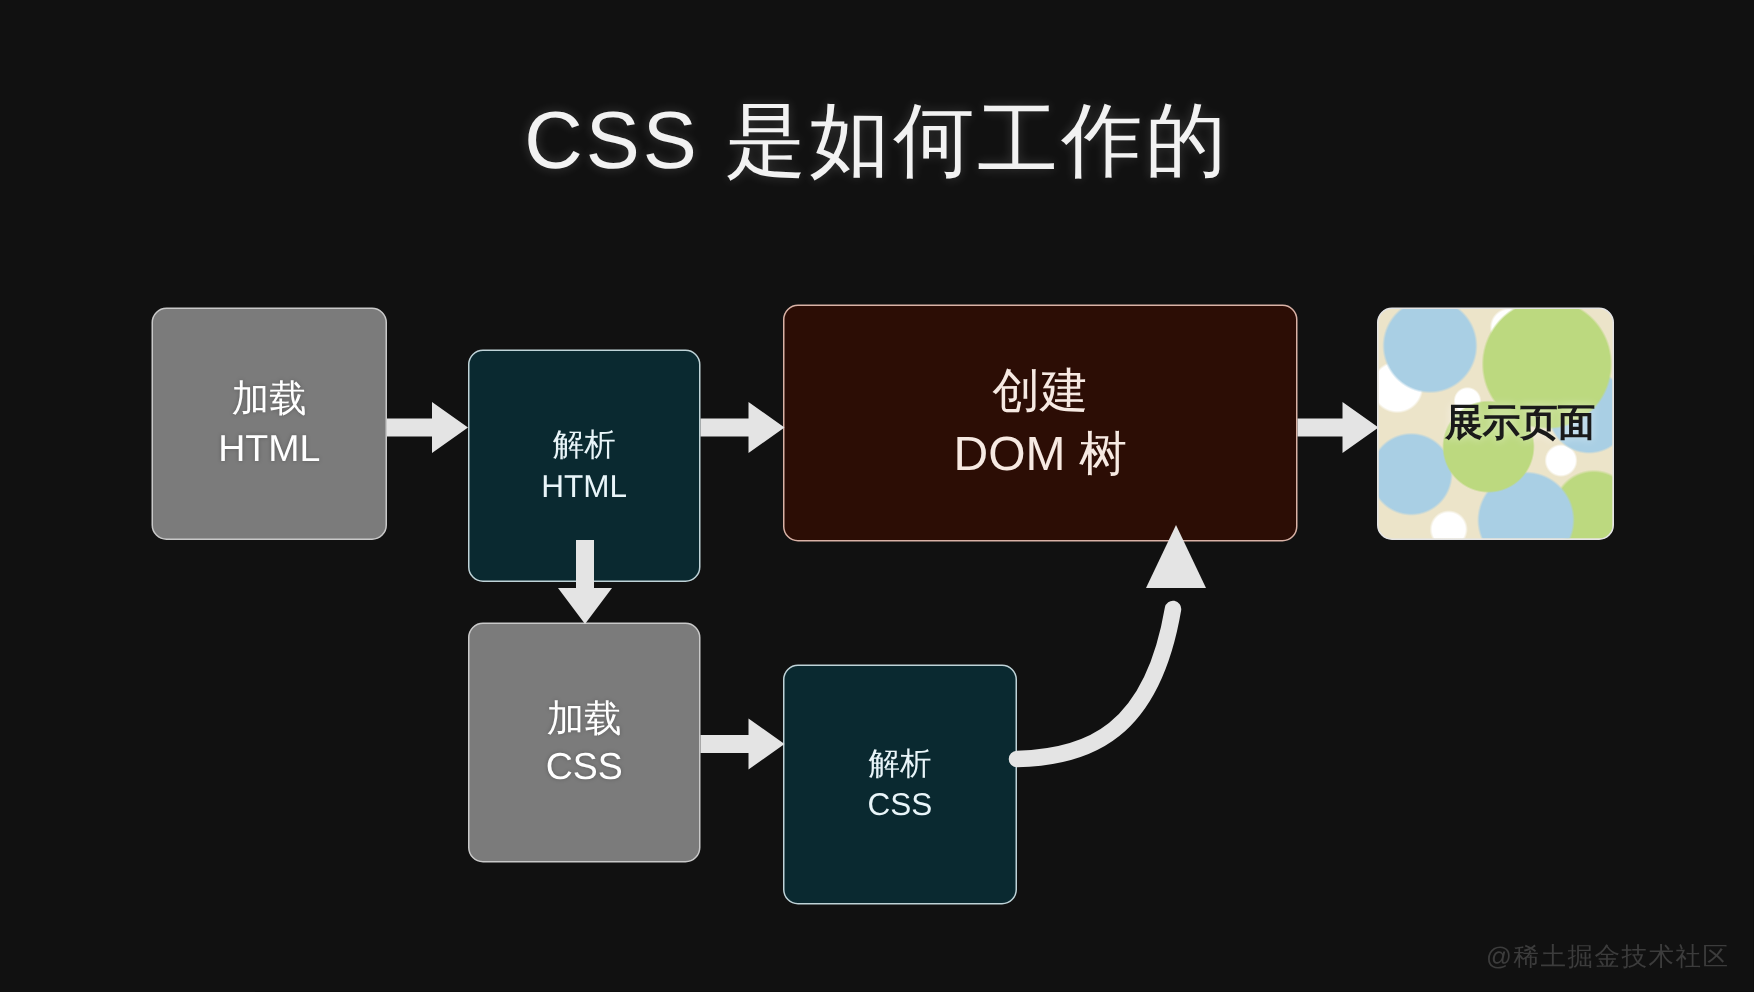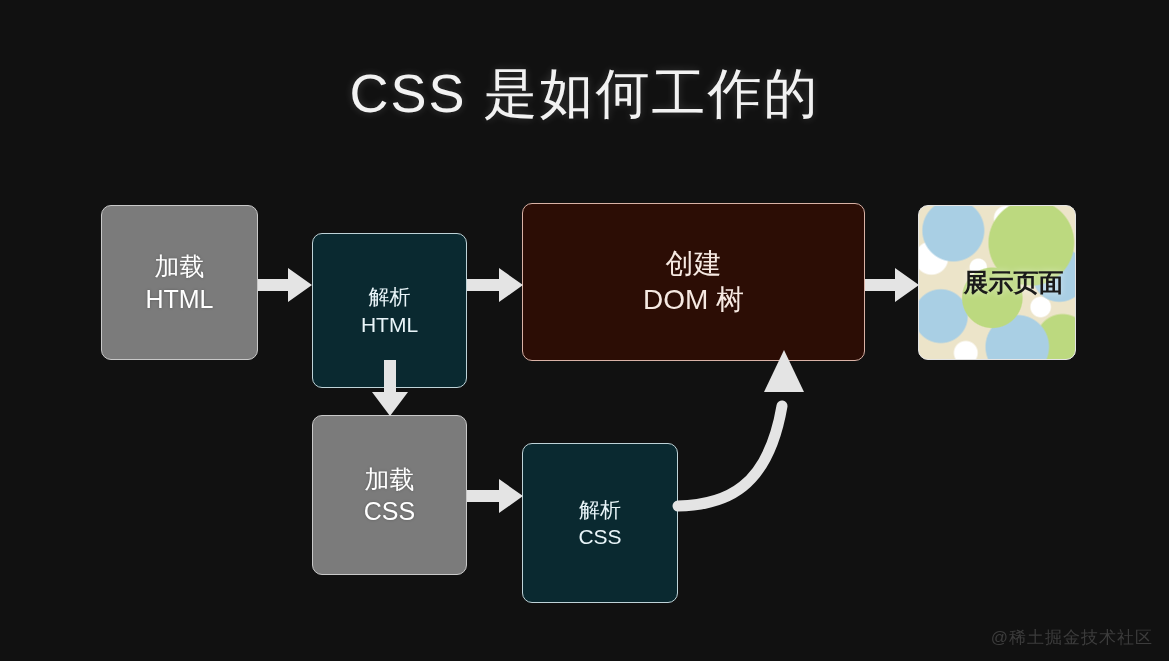--- a/index.html
+++ b/index.html
@@ -59,21 +59,21 @@
     background: #0a2930;
     border: 1.5px solid #bfd3d8;
     color: #e9f5f9;
     font-size: 21px;
     margin-top: 28px;
   }
   .node.maroon {
     background: #2c0d05;
     border: 1.5px solid #d9b2a6;
     color: #f6e9e2;
-    font-size: 28px;
+    font-size: 32px;
   }
 
   
   #box-load-html   { left: 101px; top: 205px; width: 157px; height: 155px; }
   #box-parse-html  { left: 312px; top: 205px; width: 155px; height: 155px; }
   #box-create-dom  { left: 522px; top: 203px; width: 343px; height: 158px; }
   #box-show-page   { left: 918px; top: 205px; width: 158px; height: 155px; padding-left: 33px; }
   #box-load-css    { left: 312px; top: 415px; width: 155px; height: 160px; }
   #box-parse-css   { left: 522px; top: 415px; width: 156px; height: 160px; }
 

